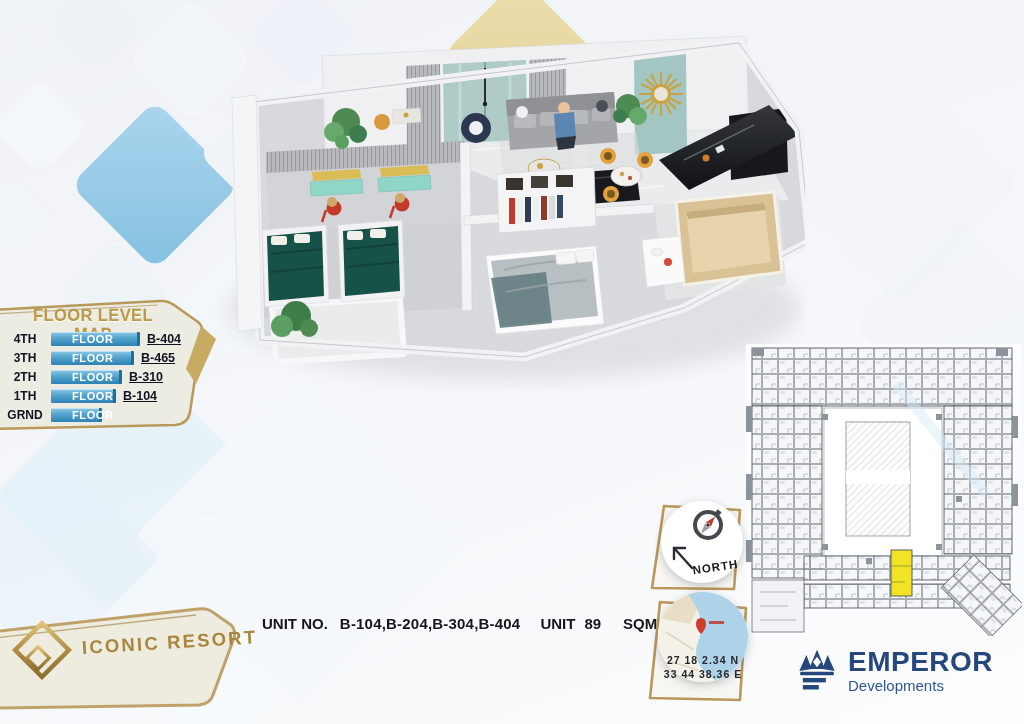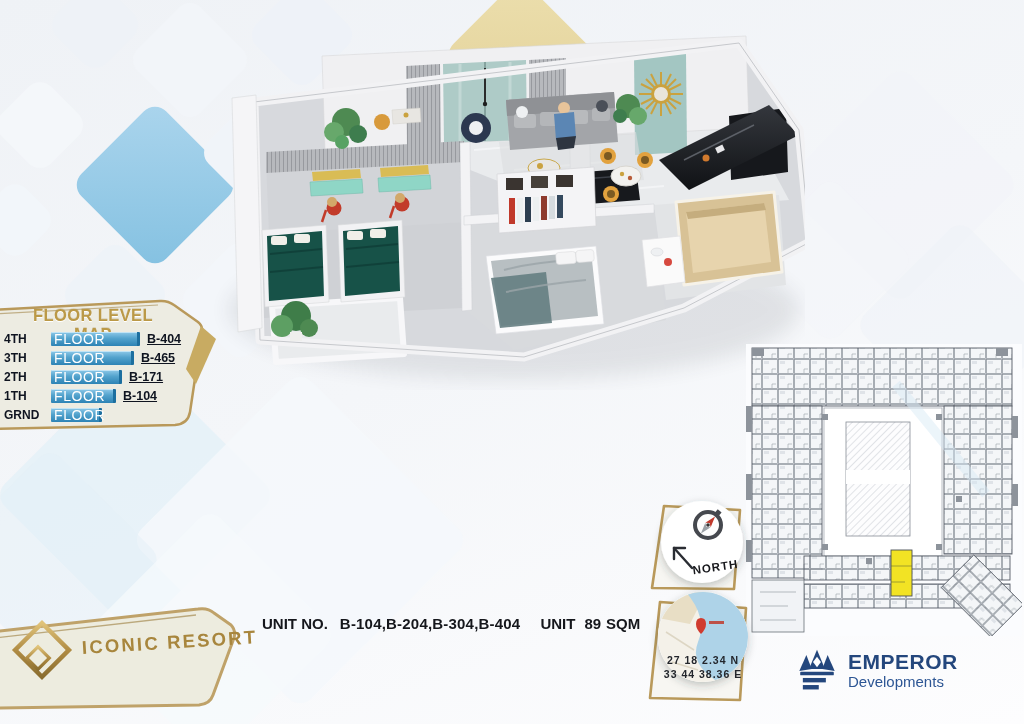--- a/index.html
+++ b/index.html
@@ -8,46 +8,46 @@
     background:linear-gradient(160deg,#eff2f6 0%,#f4f6f9 48%,#fdfdfe 100%);}
   
   .dd{position:absolute;transform:rotate(45deg);border-radius:16px;}
   
   #flm-wrap{position:absolute;left:0;top:294px;width:225px;height:145px;z-index:5;}
   #flm-title{position:absolute;left:14px;top:12px;width:158px;text-align:center;
     font-size:16.5px;font-weight:800;color:#bb9947;letter-spacing:.4px;
     text-shadow:0 1px 0 #fff,0 -1px 0 #8a6d2f33;}
   #flm-rows{position:absolute;left:4px;top:36px;width:200px;}
   .flm-row{display:flex;align-items:center;height:18.8px;}
-  .flm-level{width:42px;text-align:left;font-size:12px;font-weight:800;color:#0f1420;margin-right:5px;}
+  .flm-level{width:42px;text-align:center;font-size:12px;font-weight:800;color:#0f1420;margin-right:5px;}
   .flm-bar{height:14px;background:linear-gradient(#8ec9e9 0%,#53a3cd 45%,#2d83b5 100%);
     border-right:3px solid #1d6f9f;border-radius:1px;display:flex;align-items:center;
     box-shadow:inset 0 1px 0 #c2e4f5;}
-  .flm-bar span{color:#fff;font-size:14px;font-weight:400;letter-spacing:.6px;padding-left:3px;}
+  .flm-bar span{color:#fff;font-size:11px;font-weight:700;letter-spacing:.6px;padding-left:21px;}
   .flm-unit{margin-left:7px;font-size:12.5px;font-weight:800;color:#0f1420;text-decoration:underline;}
   .flm-row:nth-of-type(1) .flm-bar{width:86px;}
   .flm-row:nth-of-type(2) .flm-bar{width:80px;}
   .flm-row:nth-of-type(3) .flm-bar{width:68px;}
   .flm-row:nth-of-type(4) .flm-bar{width:62px;}
   .flm-row:nth-of-type(5) .flm-bar{width:48px;}
   
   #unit-line{position:absolute;left:262px;top:615px;width:380px;z-index:5;
     font-size:15px;font-weight:800;color:#15171c;white-space:nowrap;}
   #unit-line .lbl{margin-right:12px;text-align:right;}
   #unit-line .units{margin-right:20px;letter-spacing:.2px;margin-top:46px;}
   #unit-line .area-l{margin-right:9px;}
-  #unit-line .area-v{margin-right:5px;}
+  #unit-line .area-v{margin-right:22px;}
   
   #iconic-text{position:absolute;left:82px;top:637px;z-index:6;font-size:18.5px;
     font-weight:700;letter-spacing:2.2px;color:#a8863d;transform:rotate(-3.5deg);
     transform-origin:left center;}
   
   #emperor{position:absolute;left:794px;top:646px;z-index:6;display:flex;align-items:center;gap:8px;}
   #emperor .etxt{line-height:1;}
-  #emperor .ename{font-size:21px;font-weight:800;color:#24477d;letter-spacing:.5px;}
+  #emperor .ename{font-size:28px;font-weight:800;color:#24477d;letter-spacing:.5px;}
   #emperor .esub{font-size:15px;font-weight:400;color:#2d5694;margin-top:2px;}
   svg{display:block;}
   .abs{position:absolute;}
 </style>
 </head>
 <body>
 
 <div id="canvas">
 
   <div class="dd" style="left:60px;top:-10px;width:70px;height:70px;background:#eef2f7;"></div>
@@ -286,21 +286,21 @@
         <span class="flm-bar">
             <span>FLOOR</span>
           </span>
         <span class="flm-unit">B-465</span>
       </div>
       <div class="flm-row">
         <span class="flm-level">2TH</span>
         <span class="flm-bar">
             <span>FLOOR</span>
           </span>
-        <span class="flm-unit">B-171</span>
+        <span class="flm-unit">B-310</span>
       </div>
       <div class="flm-row">
         <span class="flm-level">1TH</span>
         <span class="flm-bar">
             <span>FLOOR</span>
           </span>
         <span class="flm-unit">B-104</span>
       </div>
       <div class="flm-row">
         <span class="flm-level">GRND</span>

